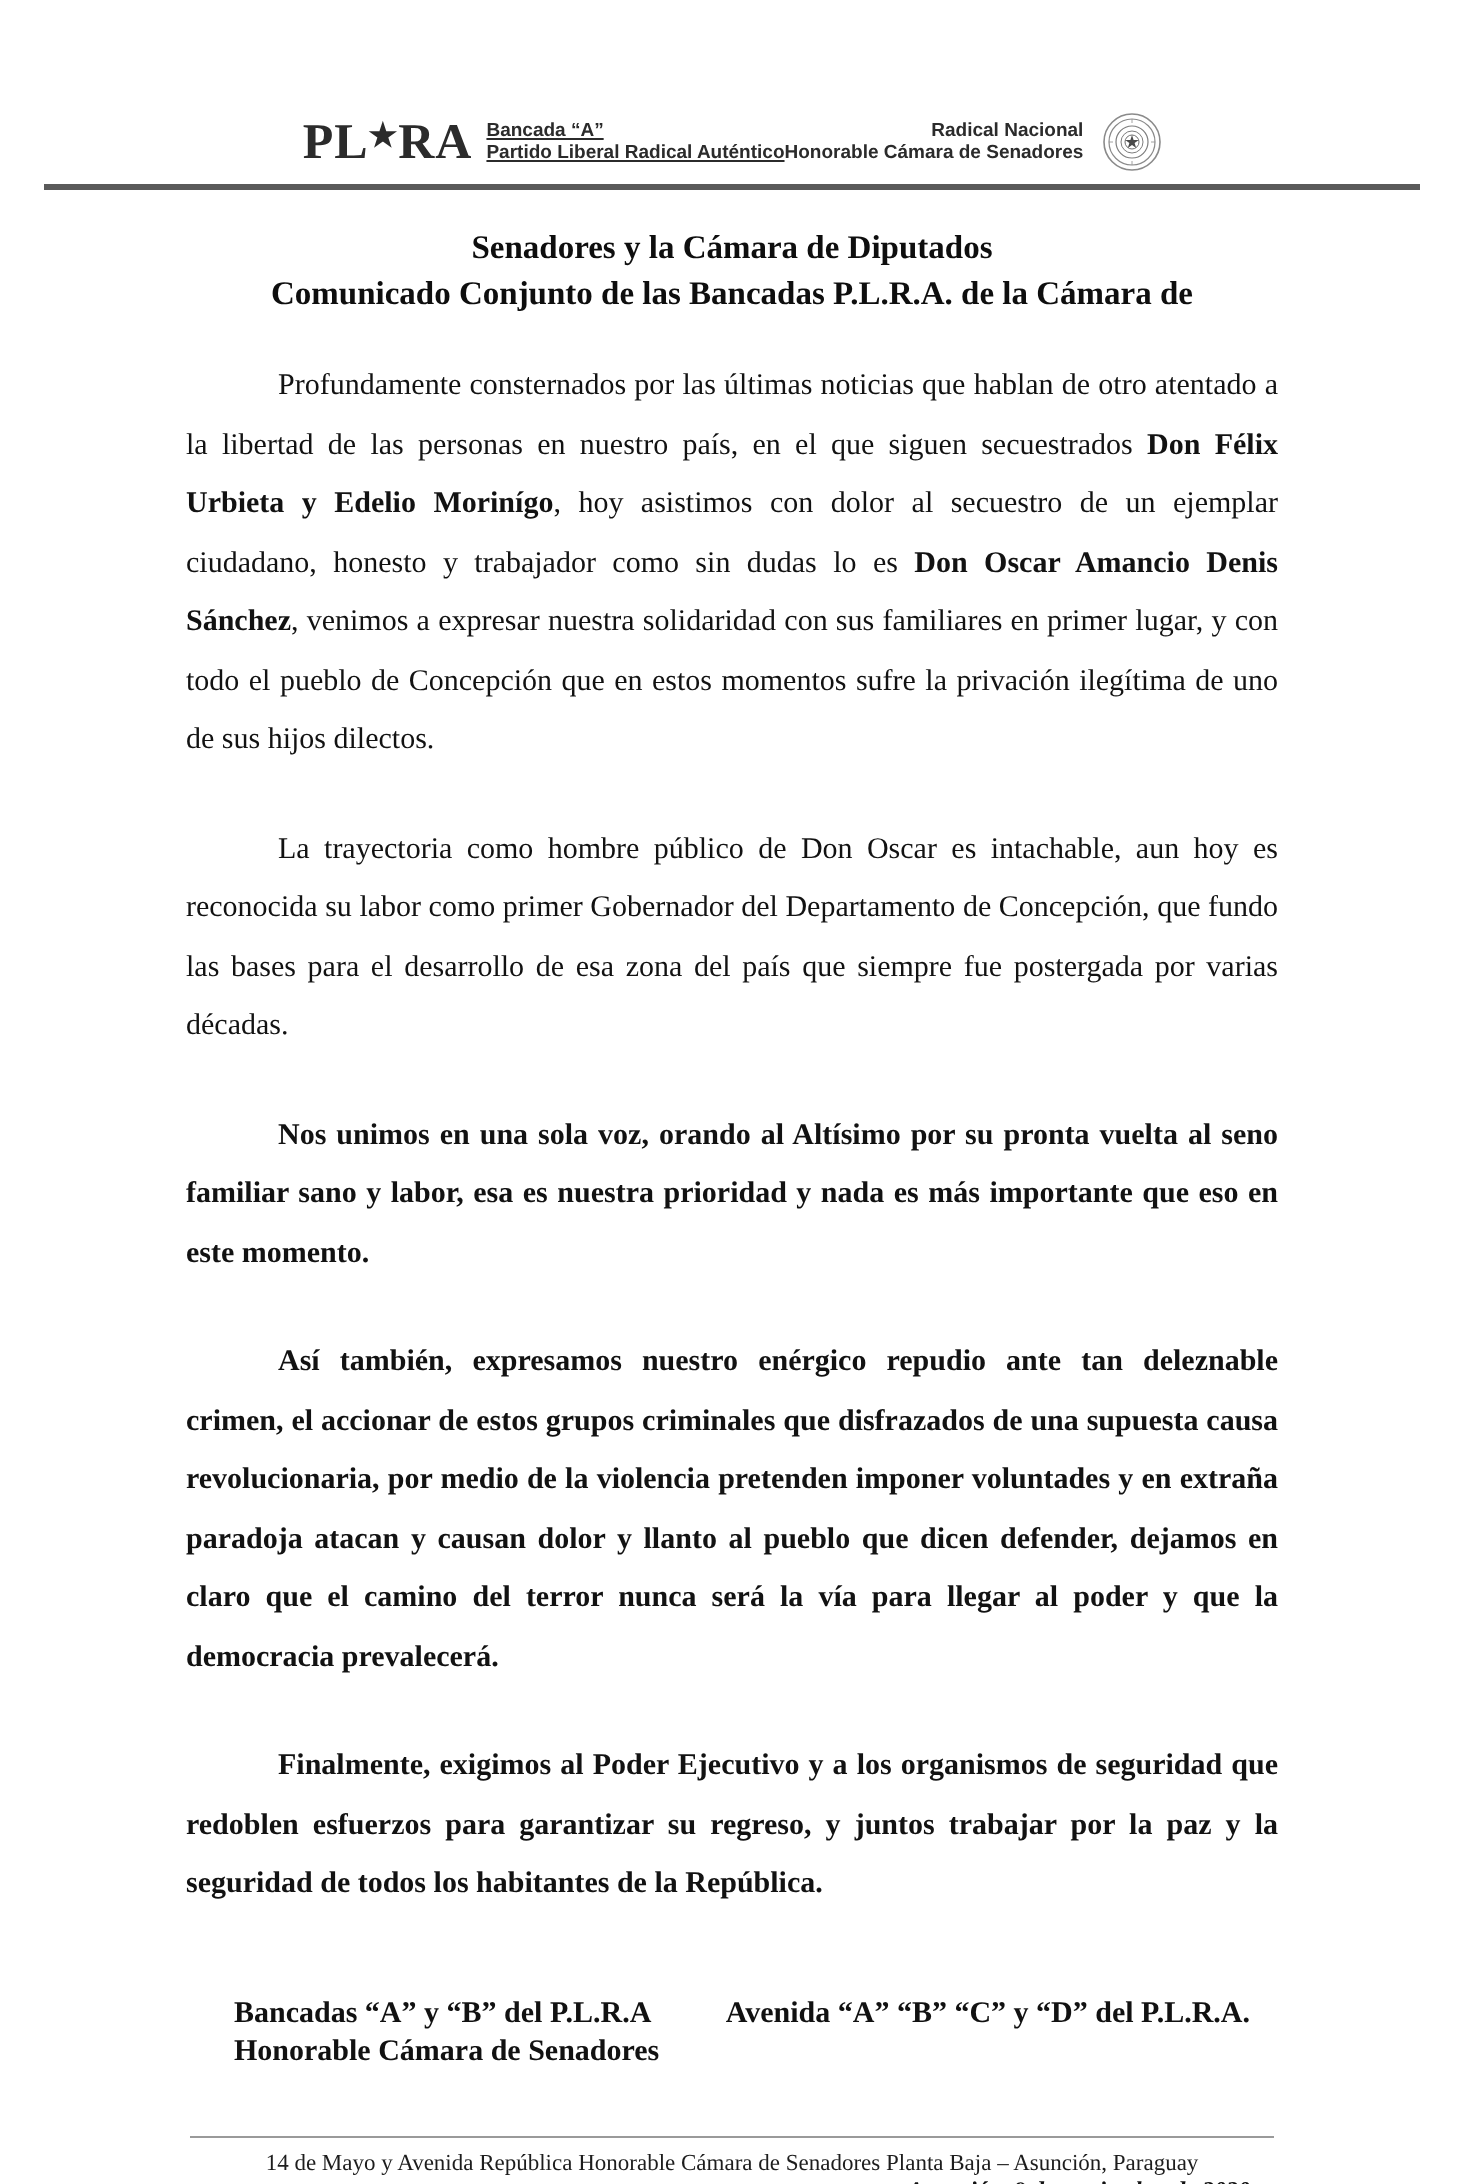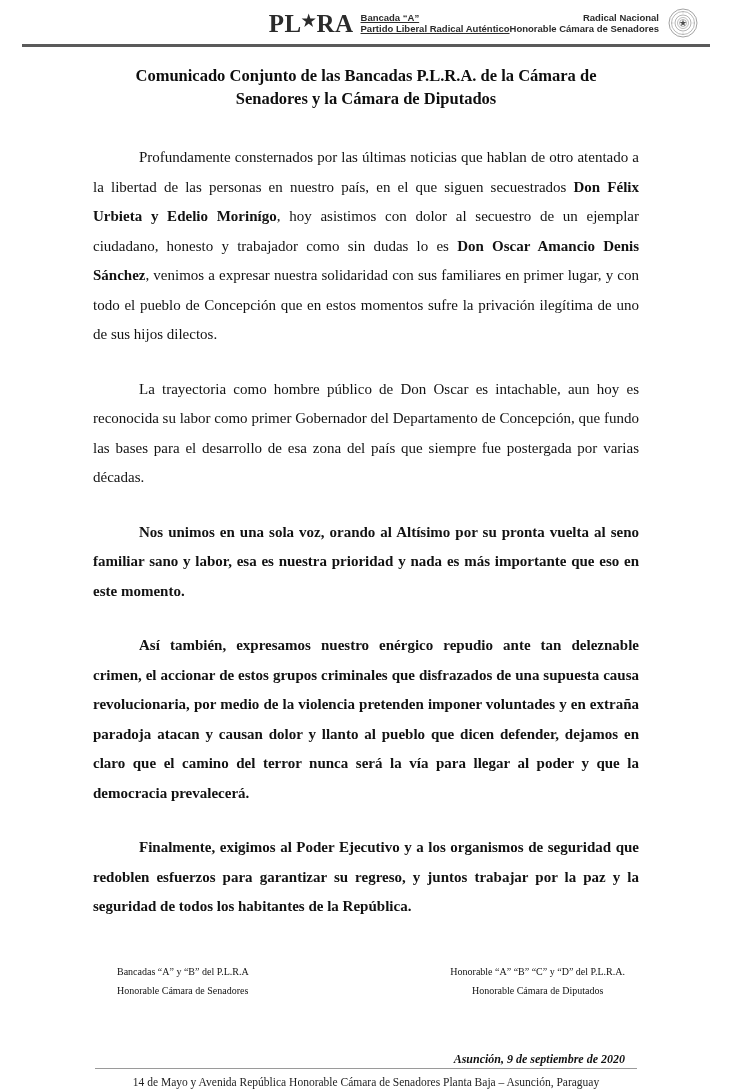--- a/index.html
+++ b/index.html
@@ -13,25 +13,26 @@
     font-family: "Liberation Serif", "DejaVu Serif", serif;
     color: #111111;
     position: relative;
     overflow: hidden;
   }
 
   
   .page-header {
     position: relative;
     height: 46px;
-    padding: 0 34px;
+    padding: 0 10px;
     box-sizing: border-box;
     display: flex;
     align-items: center;
-    justify-content: flex-end;
+    justify-content: center;
+    margin-top: 48px;
   }
   .brand-left {
     display: flex;
     align-items: center;
     gap: 7px;
   }
   .plra-wordmark {
     font-family: "Liberation Serif", "DejaVu Serif", serif;
     font-weight: bold;
     font-size: 25px;
@@ -102,21 +103,21 @@
   
   .doc-body {
     margin: 0 auto;
     width: 546px;
     padding-top: 17px;
   }
   .para {
     text-align: justify;
     font-size: 15px;
     line-height: 29.5px;
-    margin: 16px 0 25px 0;
+    margin: 4px 0 25px 0;
     text-indent: 46px;
     color: #121212;
   }
   .para.bold {
     font-weight: bold;
   }
   .para b {
     font-weight: bold;
   }
   .para:last-child {
@@ -125,22 +126,22 @@
 
   
   .signatures {
     margin: 40px auto 0 auto;
     width: 546px;
     display: flex;
     justify-content: space-between;
     align-items: flex-start;
   }
   .sig-block {
-    font-weight: normal;
-    font-size: 10px;
+    font-weight: bold;
+    font-size: 15px;
     line-height: 19px;
   }
   .sig-left { text-align: left; padding-left: 24px; }
   .sig-right { text-align: center; padding-right: 14px; }
   .sig-line { white-space: nowrap; display: block; }
 
   
   .date-line {
     margin: 52px auto 0 auto;
     width: 546px;
@@ -208,22 +209,22 @@
         <line x1="7" y1="30" x2="11" y2="30"></line>
         <line x1="49" y1="30" x2="53" y2="30"></line>
       </g>
     </svg>
   </div>
 
   <div class="header-rule"></div>
 </div>
 
 <div class="doc-title">
+  <div>Senadores y la Cámara de Diputados</div>
   <div>Comunicado Conjunto de las Bancadas  P.L.R.A. de la Cámara de</div>
-  <div>Senadores y la Cámara de Diputados</div>
 </div>
 
 <div class="doc-body">
 
   <p class="para"><span>Profundamente consternados por las últimas noticias que hablan de otro atentado a la libertad de las personas en nuestro país, en el que siguen secuestrados </span><b>Don Félix Urbieta y Edelio Morinígo</b><span>, hoy asistimos con dolor al secuestro  de un ejemplar ciudadano, honesto y trabajador como sin dudas lo es </span><b>Don Oscar Amancio Denis Sánchez</b><span>, venimos a expresar nuestra solidaridad con sus familiares en primer lugar, y con todo el pueblo de Concepción que en estos momentos sufre la privación ilegítima de uno de sus hijos dilectos.</span></p>
 
   <p class="para">La trayectoria como hombre público de Don Oscar es intachable, aun hoy es reconocida su labor como primer Gobernador del Departamento de Concepción, que fundo las bases para el desarrollo de esa zona del país que siempre fue postergada por varias décadas.</p>
 
   <p class="para bold">Nos unimos en una sola voz, orando al Altísimo por su pronta vuelta al seno familiar sano y labor, esa es nuestra prioridad  y nada es más importante que eso en este momento.</p>
 
@@ -231,22 +232,21 @@
 
   <p class="para bold">Finalmente, exigimos al Poder Ejecutivo y a los organismos de seguridad que redoblen esfuerzos para garantizar su regreso, y juntos trabajar por la paz y la seguridad  de todos los habitantes de la República.</p>
 </div>
 
 <div class="signatures">
   <div class="sig-block sig-left">
     <span class="sig-line">Bancadas “A” y “B” del  P.L.R.A</span>
     <span class="sig-line">Honorable Cámara de Senadores</span>
   </div>
   <div class="sig-block sig-right">
-    <span class="sig-line">Honorable “A” “B” “C” y “D” del P.L.R.A.</span>
-    <span class="sig-line">Honorable Cámara de Diputados</span>
+    <span class="sig-line">Avenida “A” “B” “C” y “D” del P.L.R.A.</span>
   </div>
 </div>
 
 <div class="date-line">Asunción, 9 de septiembre de 2020</div>
 
 <div class="page-footer">
   <div class="footer-rule"></div>
   <div class="footer-text">
     <span>14 de Mayo y Avenida República Honorable Cámara de Senadores Planta Baja – Asunción, Paraguay</span>
   </div>

